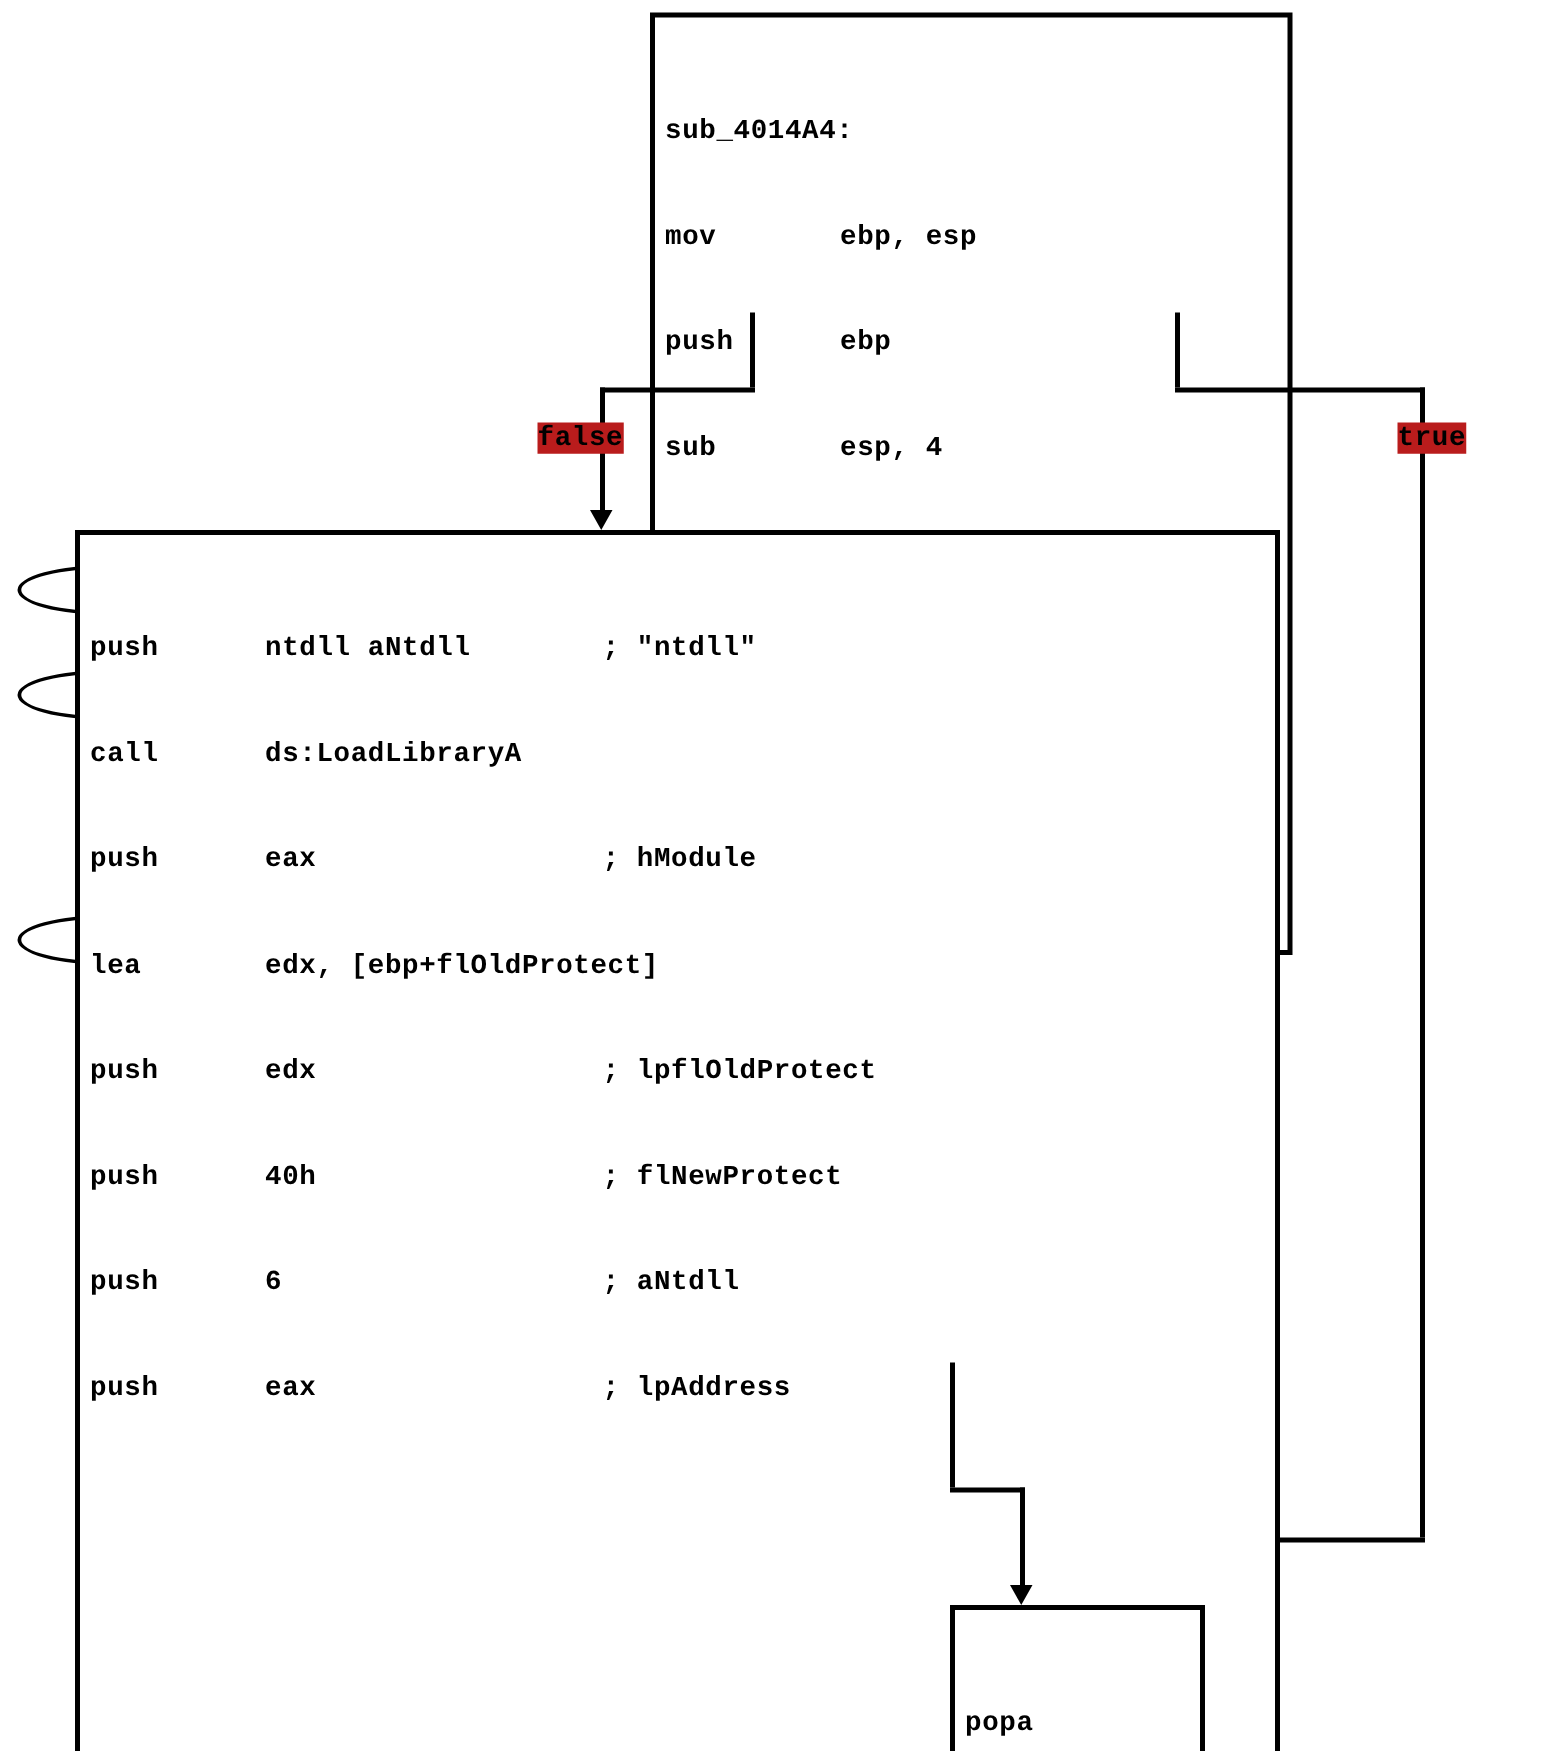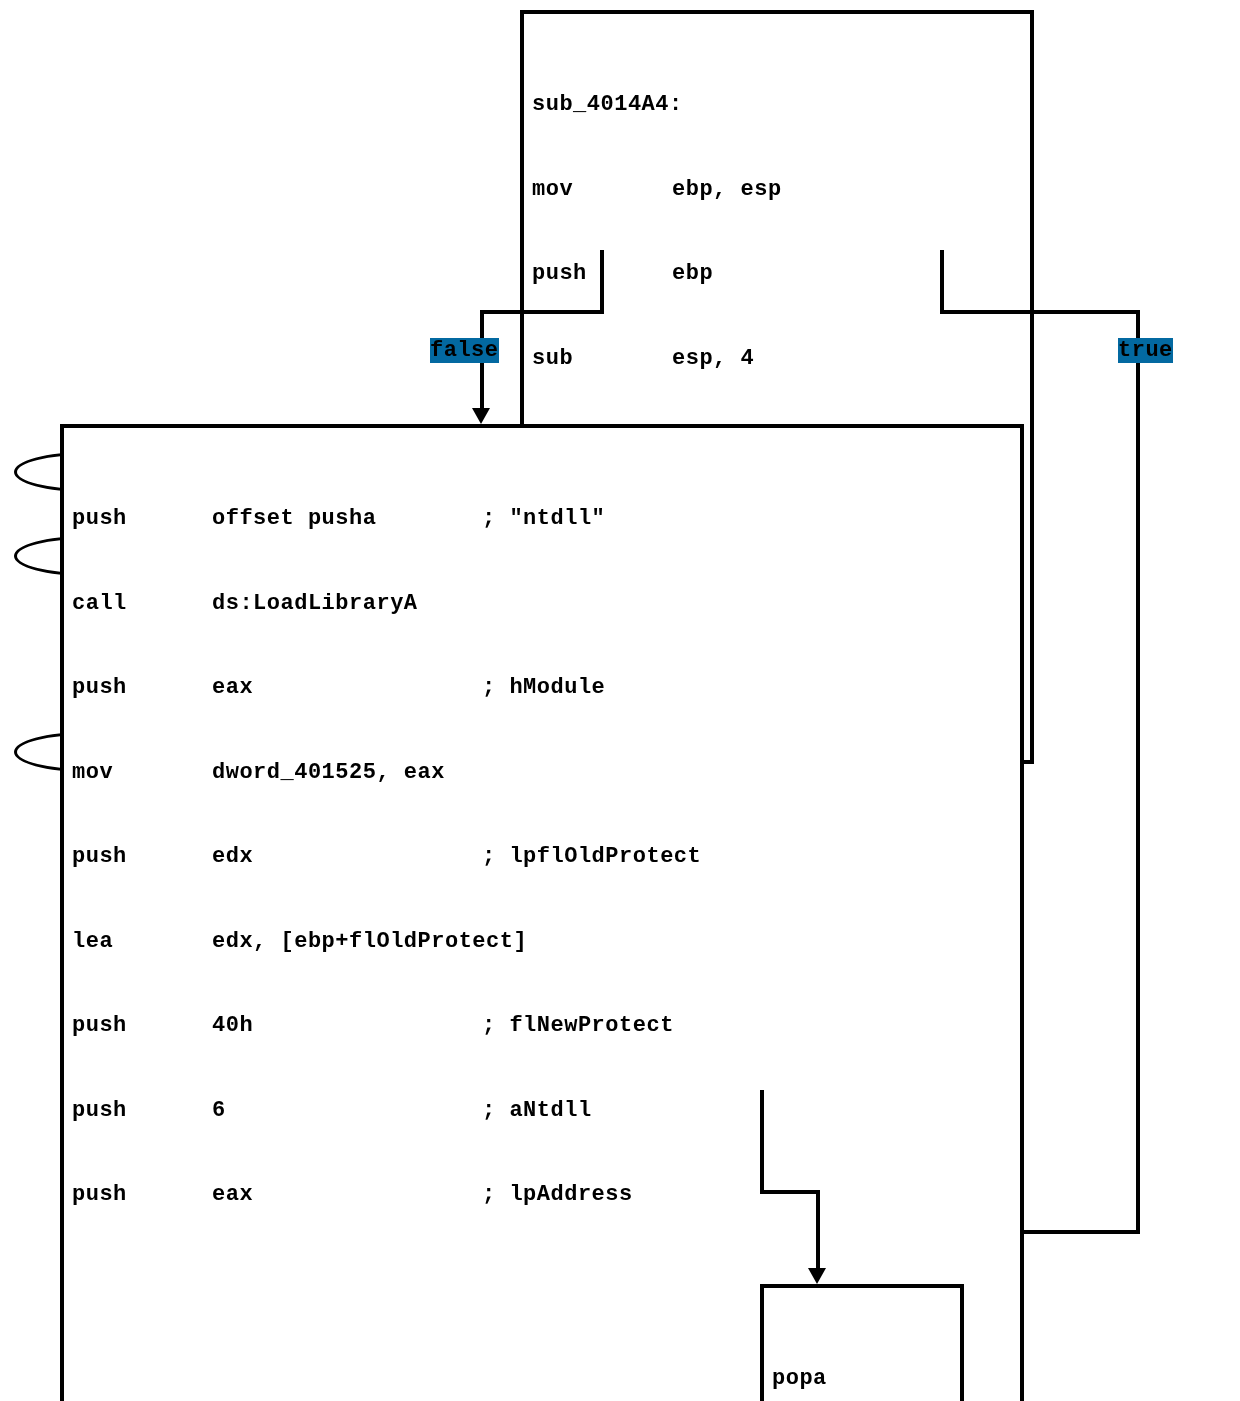--- a/index.html
+++ b/index.html
@@ -31,21 +31,21 @@
     position: absolute;
     width: 0;
     height: 0;
     border-left: 9px solid transparent;
     border-right: 9px solid transparent;
     border-top: 16px solid #000;
   }
   .edge-label {
     position: absolute;
     font-weight: 900;
-    background: #0369a1;
+    background: #b91c1c;
   }
   .ellipse {
     position: absolute;
     border: 3px solid #000;
     border-radius: 50%;
     background: transparent;
   }
   .row { display: block; }
   .op  { display: inline-block; width: 140px; }
   .op2 { display: inline-block; width: 270px; }
@@ -77,26 +77,25 @@
 <div class="arrow-line" style="left:870px; top:1230px; width:270px; height:4px;"></div>
 <div class="arrow-line" style="left:870px; top:1230px; width:4px; height:40px;"></div>
 <div class="arrow-head-down" style="left:862px; top:1268px;"></div>
 <div class="edge-label" style="left:1080px; top:338px;margin-left:38px;">true</div>
 
 <div class="ellipse" style="left:14px; top:452px; width:140px; height:34px;"></div>
 <div class="ellipse" style="left:14px; top:536px; width:140px; height:34px;"></div>
 <div class="ellipse" style="left:14px; top:732px; width:140px; height:34px;"></div>
 
 <div class="box" id="boxB" style="left:60px; top:424px; width:940px;">
-  <span class="row"><span class="op">push</span><span class="op2">offset pusha</span><span class="args">; "ntdll"</span></span>
+  <span class="row"><span class="op">push</span><span class="op2">ntdll aNtdll</span><span class="args">; "ntdll"</span></span>
   <span class="row"><span class="op">call</span><span class="op2">ds:LoadLibraryA</span><span class="args"></span></span>
   <span class="row"><span class="op">push</span><span class="op2">eax</span><span class="args">; hModule</span></span>
-  <span class="row"><span class="op">mov</span><span class="op2">dword_401525, eax</span><span class="args"></span></span>
+  <span class="row"><span class="op">lea</span><span class="op2">edx, [ebp+flOldProtect]</span><span class="args"></span></span>
   <span class="row"><span class="op">push</span><span class="op2">edx</span><span class="args">; lpflOldProtect</span></span>
-  <span class="row"><span class="op">lea</span><span class="op2">edx, [ebp+flOldProtect]</span><span class="args"></span></span>
   <span class="row"><span class="op">push</span><span class="op2">40h</span><span class="args">; flNewProtect</span></span>
   <span class="row"><span class="op">push</span><span class="op2">6</span><span class="args">; aNtdll</span></span>
   <span class="row"><span class="op">push</span><span class="op2">eax</span><span class="args">; lpAddress</span></span>
   
   
   
   
   
   
   

